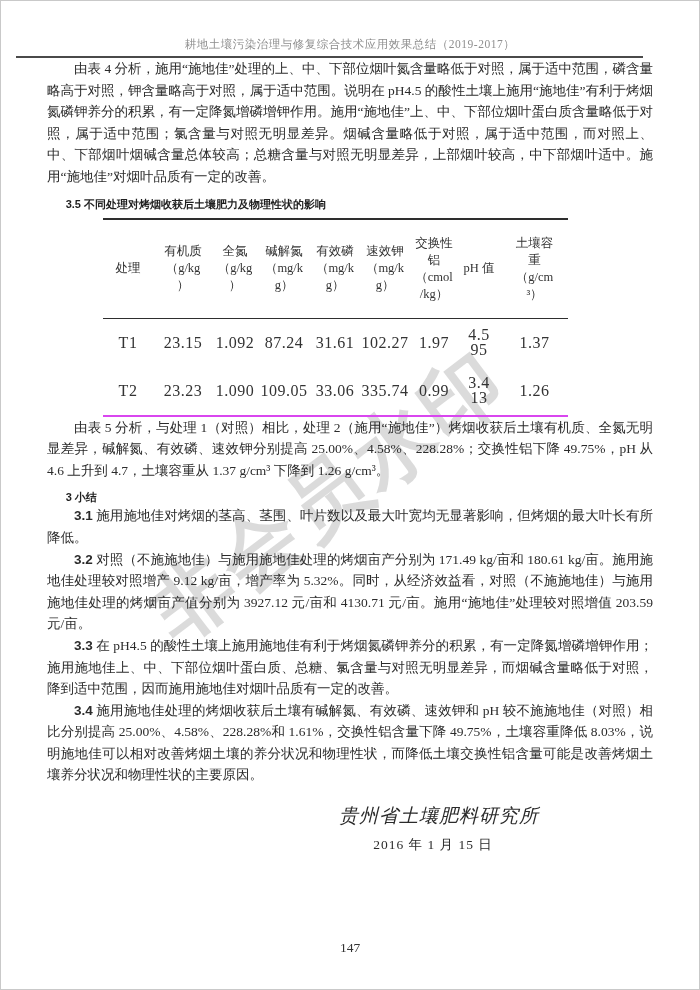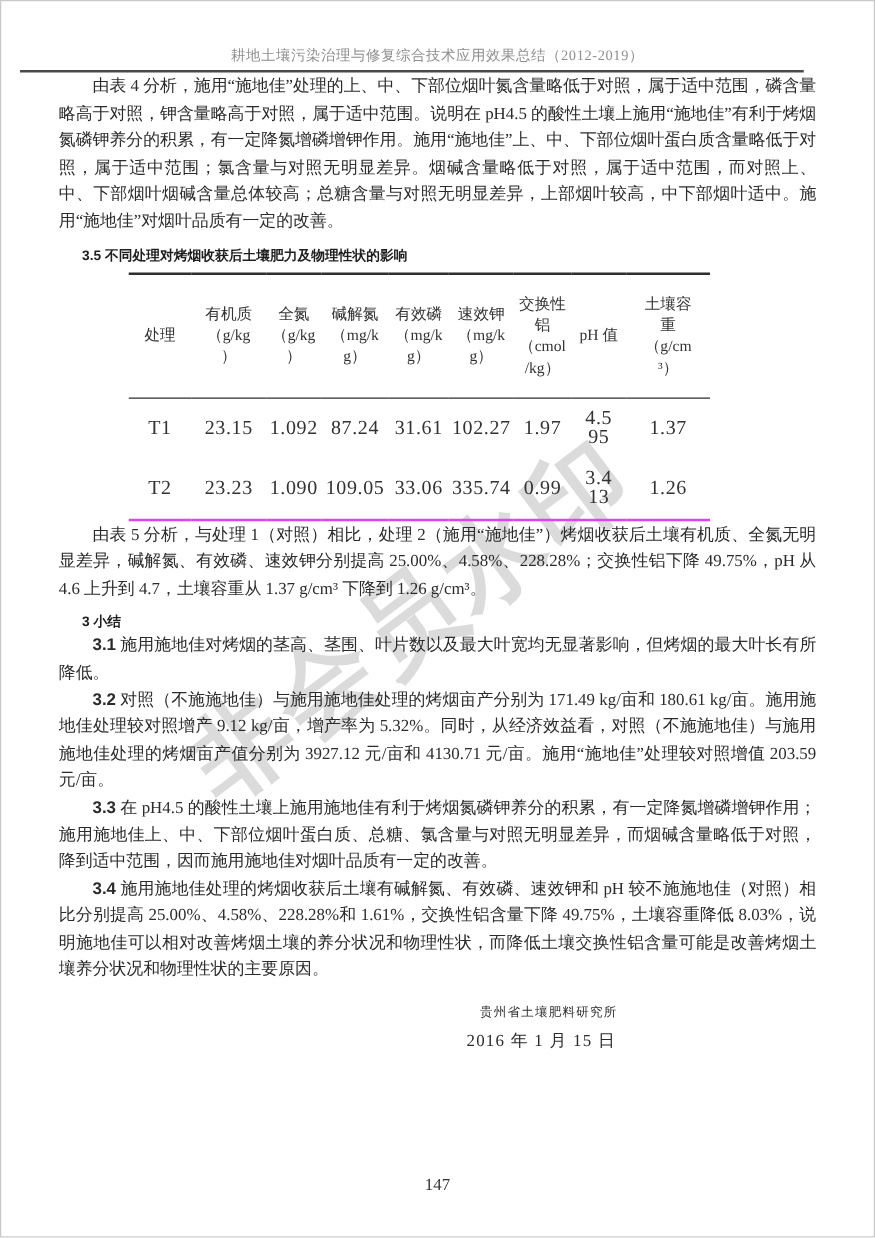--- a/index.html
+++ b/index.html
@@ -57,40 +57,40 @@
   table.t5 td {
     font-size:16px; text-align:center; vertical-align:middle;
     height:46px; color:#333; letter-spacing:0.5px;
   }
   td.ph-cell span {
     display:inline-block; max-width:27px; word-break:break-all;
     line-height:15px; letter-spacing:0.5px;
   }
   .sig-org {
     width:260px; margin:17px 0 0 262px; text-align:center;
-    font-size:10px; letter-spacing:1px;
+    font-size:19px; letter-spacing:1px;font-style:italic;
   }
   .sig-date {
     width:260px; margin:7px 0 0 256px; text-align:center;
     font-size:13.5px; letter-spacing:1px;
   }
   .page-number {
     position:absolute; left:0; right:0; bottom:33px; text-align:center;
     font-size:13.5px; color:#333; z-index:1;
   }
   b.item-num { font-family:Liberation Sans, sans-serif; }
 </style>
 </head>
 <body>
 
 <div class="page">
 
   <div class="watermark">非会员水印</div>
 
-  <div class="running-title">耕地土壤污染治理与修复综合技术应用效果总结（2012-2019）</div>
+  <div class="running-title">耕地土壤污染治理与修复综合技术应用效果总结（2019-2017）</div>
   <hr class="header-rule">
 
   <div class="content">
 
     <p class="body p1">由表 4 分析，施用“施地佳”处理的上、中、下部位烟叶氮含量略低于对照，属于适中范围，磷含量略高于对照，钾含量略高于对照，属于适中范围。说明在 pH4.5 的酸性土壤上施用“施地佳”有利于烤烟氮磷钾养分的积累，有一定降氮增磷增钾作用。施用“施地佳”上、中、下部位烟叶蛋白质含量略低于对照，属于适中范围；氯含量与对照无明显差异。烟碱含量略低于对照，属于适中范围，而对照上、中、下部烟叶烟碱含量总体较高；总糖含量与对照无明显差异，上部烟叶较高，中下部烟叶适中。施用“施地佳”对烟叶品质有一定的改善。</p>
 
     <h3 class="sec">3.5 不同处理对烤烟收获后土壤肥力及物理性状的影响</h3>
 
 
     <table class="t5">

